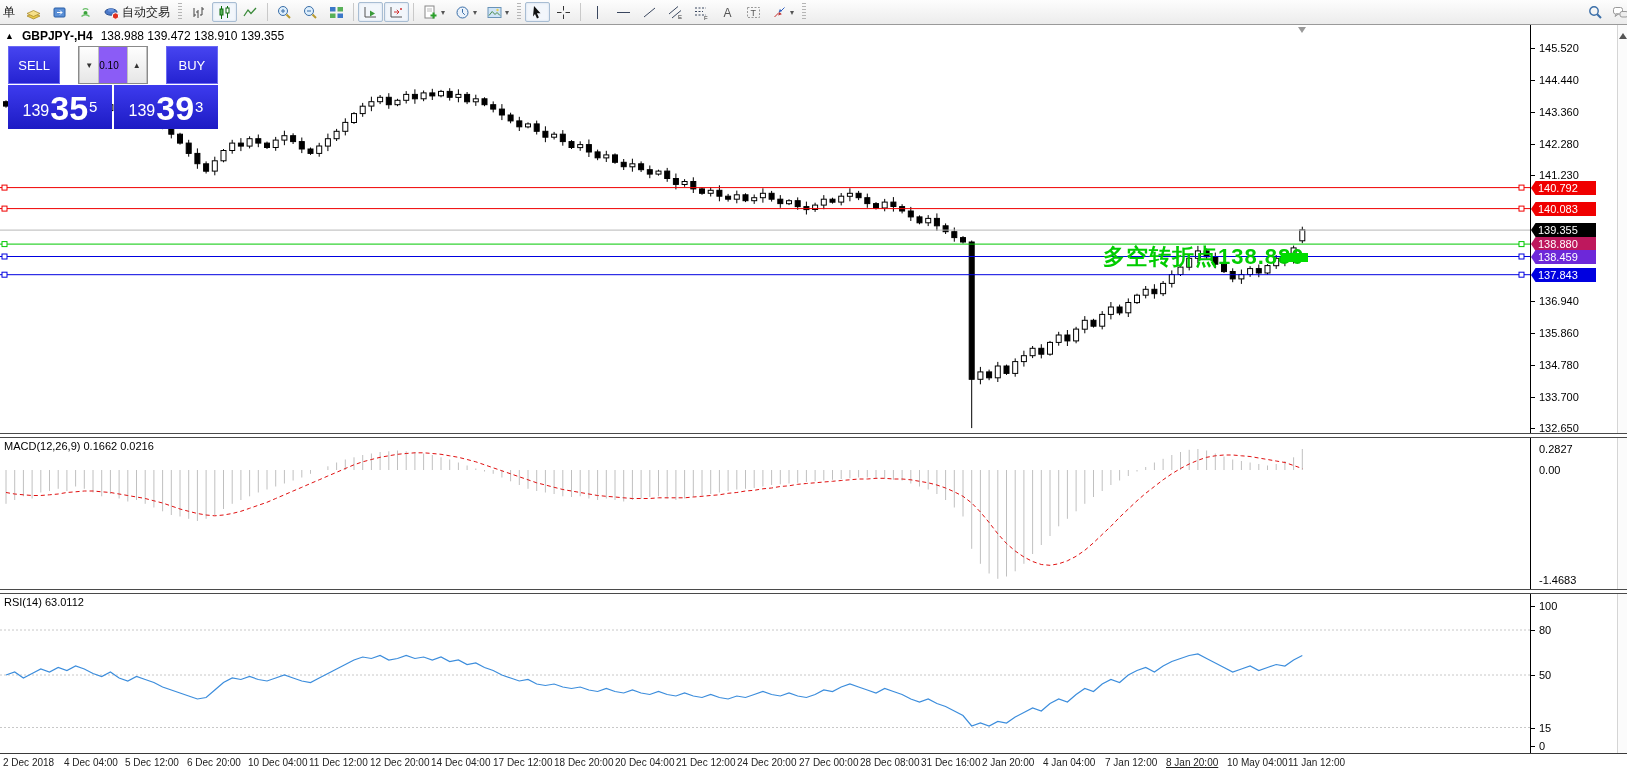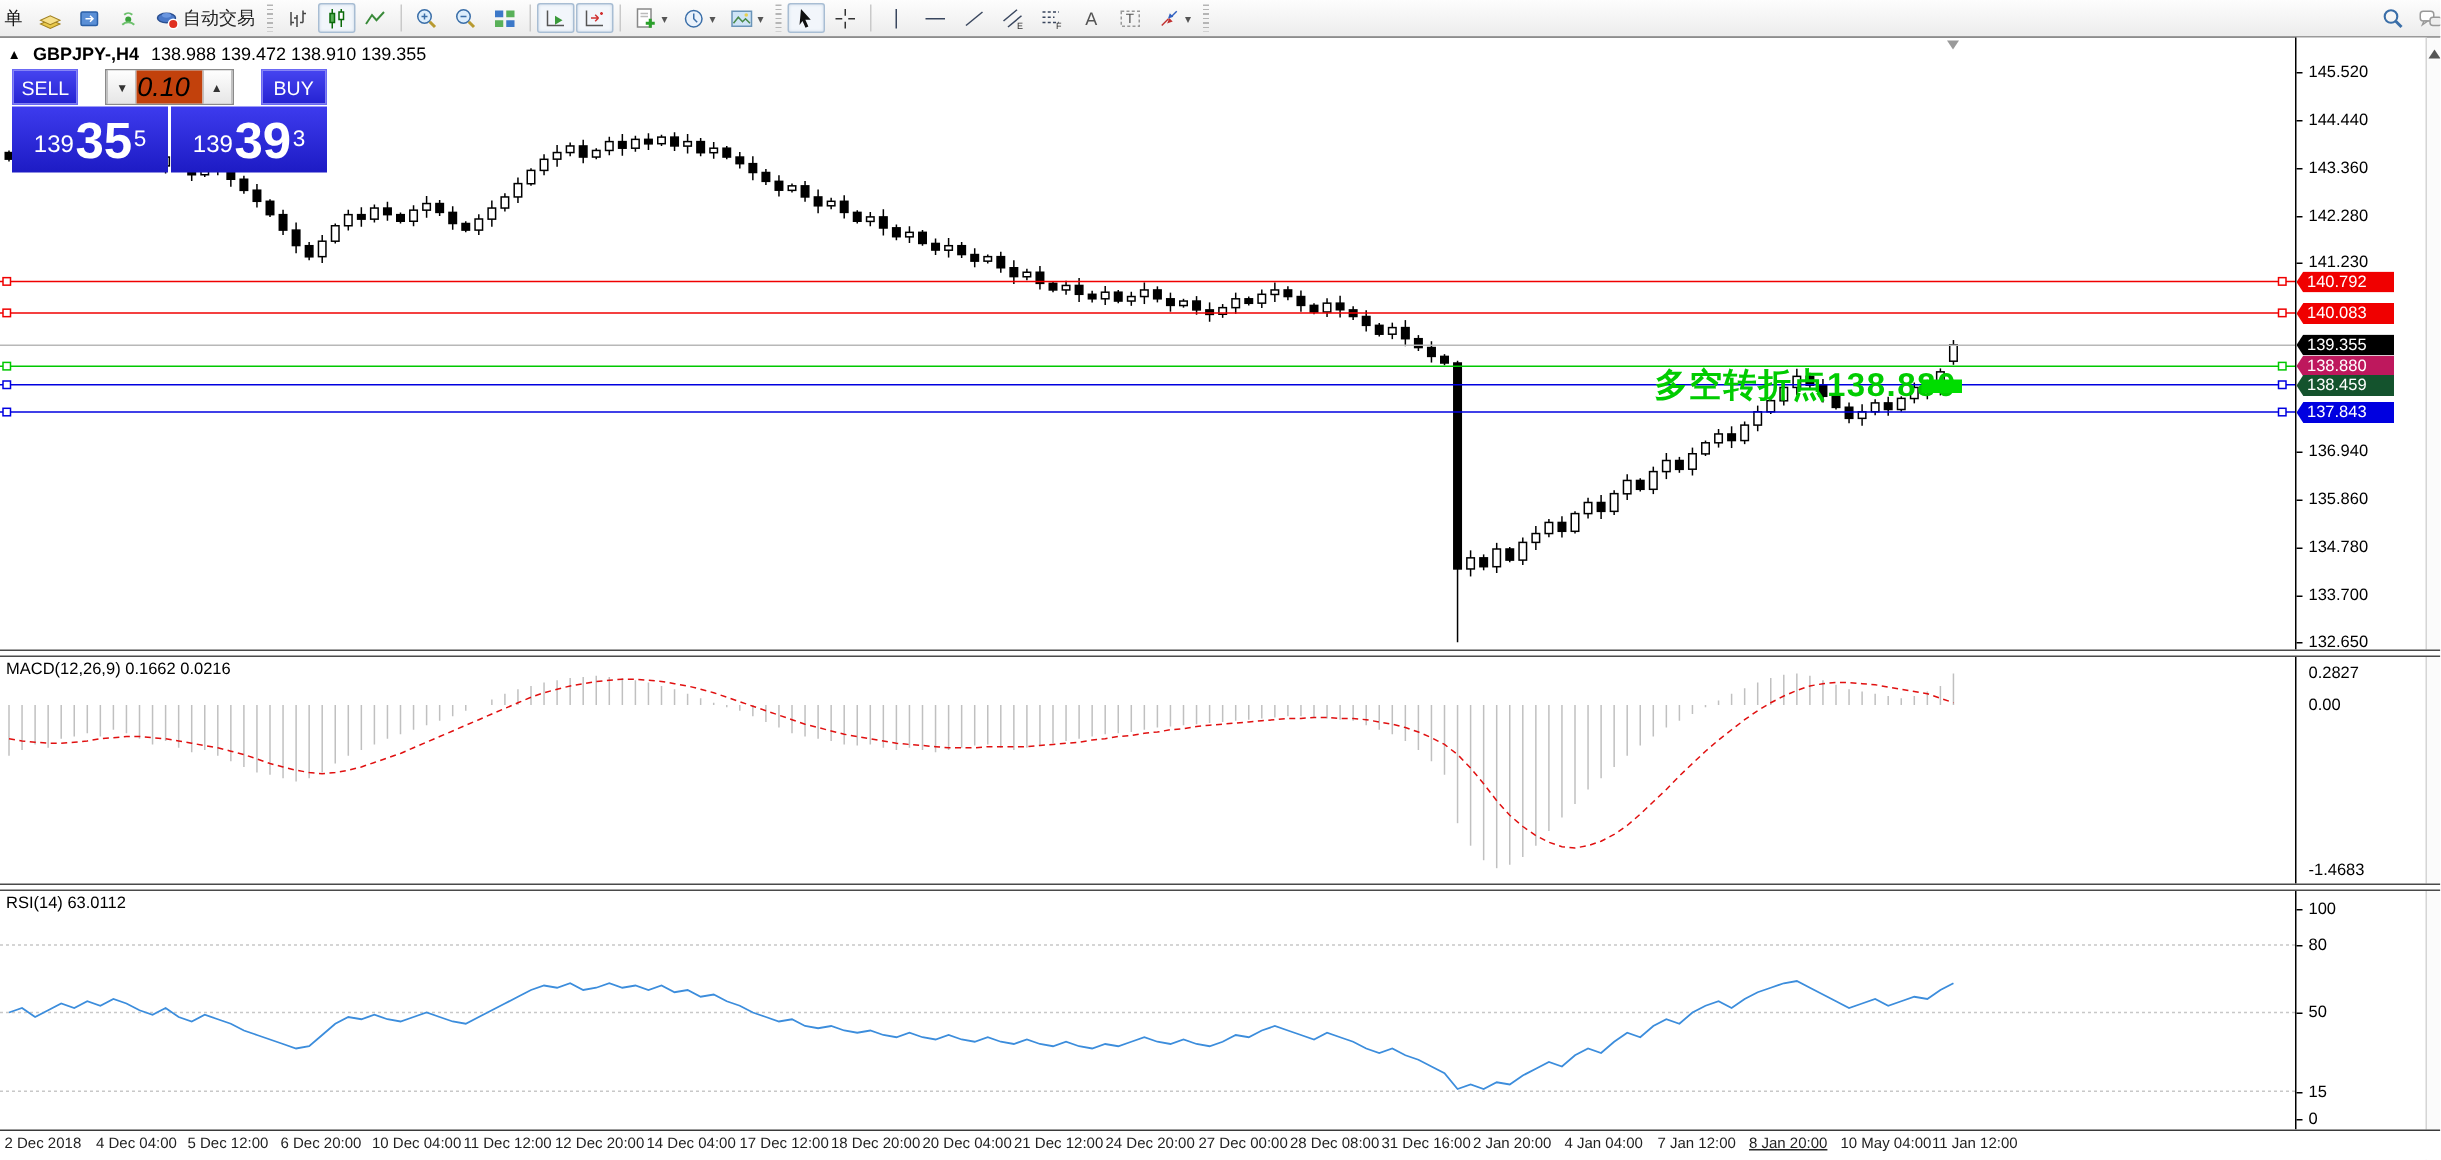--- a/index.html
+++ b/index.html
@@ -38,27 +38,27 @@
                 border-right:4px solid transparent;border-bottom:6px solid #555;}
   .shift-marker{position:absolute;left:1298px;top:27px;width:0;height:0;border-left:4px solid transparent;
                 border-right:4px solid transparent;border-top:6px solid #9a9a9a;z-index:6;}
   
   .chart-header{position:absolute;left:5px;top:29px;font-size:12px;color:#000;z-index:30;display:flex;gap:8px;align-items:center;}
   .chart-header .tri{font-size:9px;}
   .ind-label{position:absolute;left:4px;font-size:11px;color:#000;z-index:30;}
   .macd-lab{top:440px;} .rsi-lab{top:596px;}
   
   .trade-panel{position:absolute;left:8px;top:46px;width:210px;z-index:40;font-family:"Liberation Sans",sans-serif;}
-  .tp-row1{display:flex;height:24px;gap:18px;}
+  .tp-row1{display:flex;height:38px;gap:18px;}
   .tp-btn{width:55px;background:linear-gradient(#4644f0,#2523d2);color:#fff;font-size:13px;display:flex;
           align-items:center;justify-content:center;border:1px solid #6b69f4;box-sizing:border-box;}
   .tp-spin{flex:1;display:flex;border:1px solid #8a8a8a;box-sizing:border-box;background:#fff;}
   .spin-btn{width:18px;display:flex;align-items:center;justify-content:center;font-size:8px;color:#333;
             background:linear-gradient(#fefefe,#e6e6e6);border-left:1px solid #c0c0c0;border-right:1px solid #c0c0c0;}
-  .spin-val{flex:1;display:flex;align-items:center;justify-content:flex-end;padding-right:8px;font-size:18px;color:#000;background:#c2410c;font-style:italic;}
+  .spin-val{flex:1;display:flex;align-items:center;justify-content:flex-end;padding-right:8px;font-size:10px;color:#000;background:#8b5cf6;}
   .tp-row2{display:flex;height:44px;margin-top:1px;gap:2px;}
   .tp-price{flex:1;background:linear-gradient(#3d3bee,#1d1bc4);color:#fff;display:flex;align-items:flex-end;
             justify-content:center;padding-bottom:3px;}
   .p-sm{font-size:16px;line-height:30px;}
   .p-big{font-size:34px;font-weight:bold;line-height:36px;margin:0 1px;}
   .p-sup{font-size:15px;line-height:44px;align-self:flex-start;}
   
   .annotation{position:absolute;left:1103px;top:242px;font-size:22px;font-weight:bold;letter-spacing:1px;z-index:25;white-space:nowrap;}
   .annotation-bar{position:absolute;left:1281px;top:253px;width:27px;height:9px;z-index:25;}
   
@@ -801,21 +801,21 @@
       <div class="tickmark" style="top:341px"></div>
       <div class="tick" style="top:335px">134.780</div>
       <div class="tickmark" style="top:373px"></div>
       <div class="tick" style="top:367px">133.700</div>
       <div class="tickmark" style="top:404px"></div>
       <div class="tick" style="top:398px">132.650</div>
       <div class="plabel" style="top:157px;background:#f00000">140.792</div>
       <div class="plabel" style="top:178px;background:#f00000">140.083</div>
       <div class="plabel" style="top:199px;background:#000000">139.355</div>
       <div class="plabel" style="top:213px;background:#be185d">138.880</div>
-      <div class="plabel" style="top:226px;background:#14532d">138.459</div>
+      <div class="plabel" style="top:226px;background:#6d28d9">138.459</div>
       <div class="plabel" style="top:244px;background:#0000e0">137.843</div>
       <div class="tick" style="top:419px">0.2827</div>
       <div class="tick" style="top:440px">0.00</div>
       <div class="tick" style="top:550px">-1.4683</div>
       <div class="tickmark" style="top:582px"></div>
       <div class="tick" style="top:576px">100</div>
       <div class="tickmark" style="top:606px"></div>
       <div class="tick" style="top:600px">80</div>
       <div class="tickmark" style="top:651px"></div>
       <div class="tick" style="top:645px">50</div>

